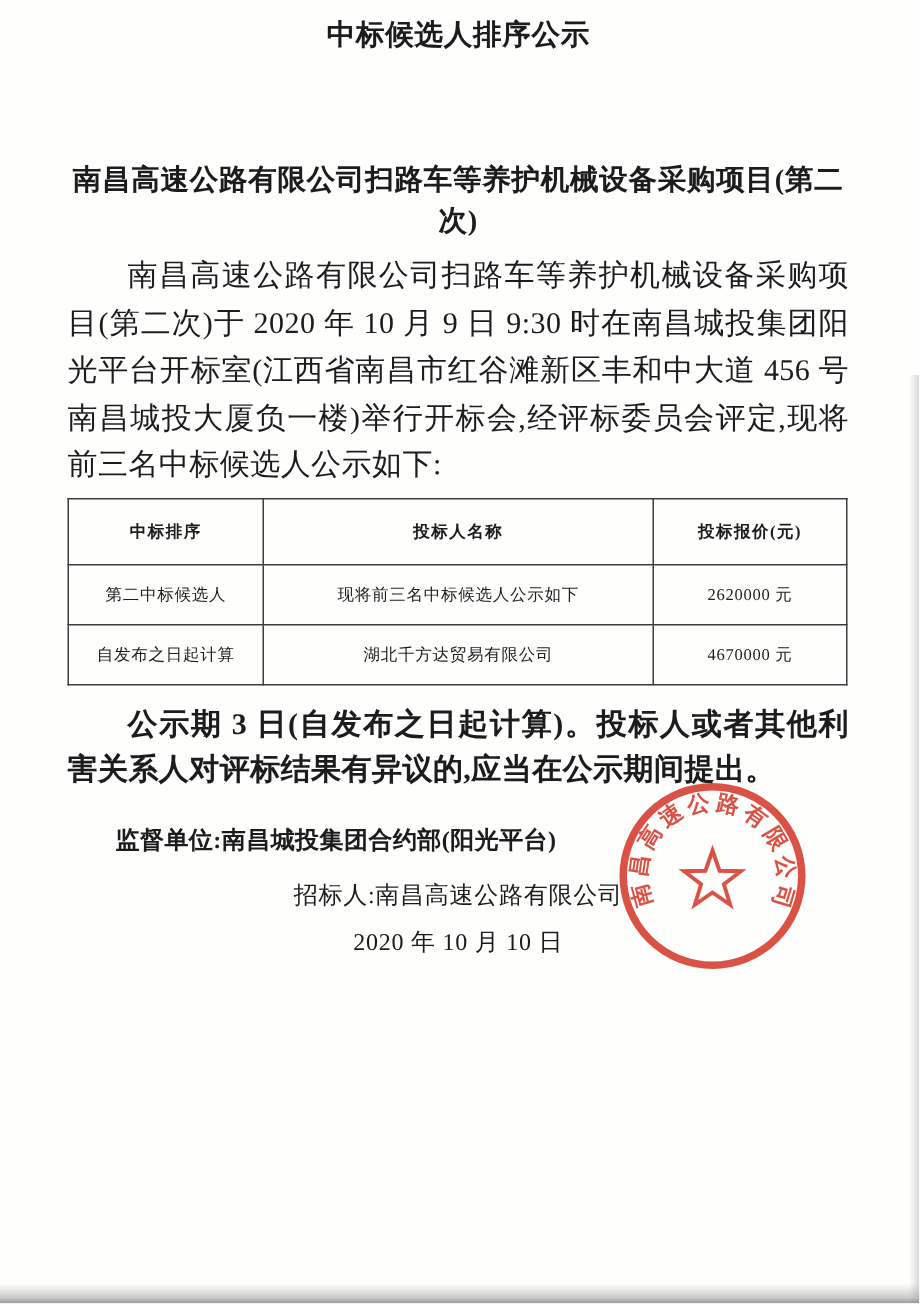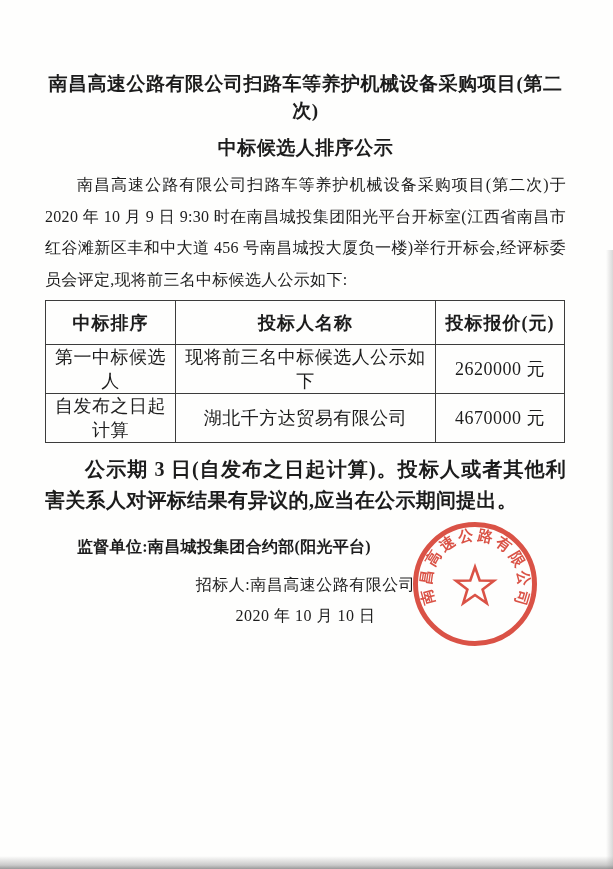--- a/index.html
+++ b/index.html
@@ -32,37 +32,37 @@
     font-size: 19px;
     font-weight: bold;
     text-align: center;
     line-height: 27px;
     letter-spacing: 0.5px;
   }
   .title-line.first { margin-top: 70px; }
   .title-line.second { margin-top: 10px; }
   .intro {
     margin-top: 8px;
-    font-size: 16px;
+    font-size: 20px;
     line-height: 31.5px;
     text-align: justify;
     text-indent: 2em;
     letter-spacing: 0.3px;
   }
   table.bid-table {
     margin-top: 5px;
     width: 519px;
     border-collapse: collapse;
     table-layout: fixed;
   }
   .bid-table th, .bid-table td {
     border: 1.6px solid #3c3c3c;
     text-align: center;
     vertical-align: middle;
-    font-size: 18px;
+    font-size: 11px;
     padding: 0 2px;
   }
   .bid-table th { height: 44px; font-weight: bold; letter-spacing: 1px; }
   .bid-table td { height: 40px; font-weight: normal; letter-spacing: 0.5px; }
   .col-rank  { width: 130px; }
   .col-name  { width: 260px; }
   .col-price { width: 129px; }
   .notice {
     margin-top: 11px;
     font-size: 20px;
@@ -105,41 +105,41 @@
     pointer-events: none;
   }
 </style>
 </head>
 <body>
 
 <div class="page">
 
   <div class="content">
 
+    <div class="title-line second">中标候选人排序公示</div>
     <div class="title-line first">南昌高速公路有限公司扫路车等养护机械设备采购项目(第二次)</div>
-    <div class="title-line second">中标候选人排序公示</div>
 
     <p class="intro">南昌高速公路有限公司扫路车等养护机械设备采购项目(第二次)于 2020 年 10 月 9 日 9:30 时在南昌城投集团阳光平台开标室(江西省南昌市红谷滩新区丰和中大道 456 号南昌城投大厦负一楼)举行开标会,经评标委员会评定,现将前三名中标候选人公示如下:</p>
 
     <table class="bid-table">
       <colgroup>
         <col class="col-rank">
         <col class="col-name">
         <col class="col-price">
       </colgroup>
       <thead>
         <tr>
           <th>中标排序</th>
           <th>投标人名称</th>
           <th>投标报价(元)</th>
         </tr>
       </thead>
       <tbody>
         <tr>
-          <td>第一中标候选人</td>
+          <td>第二中标候选人</td>
           <td>现将前三名中标候选人公示如下</td>
           <td>2620000 元</td>
         </tr>
         <tr>
           <td>自发布之日起计算</td>
           <td>湖北千方达贸易有限公司</td>
           <td>4670000 元</td>
         </tr>
       </tbody>
     </table>

